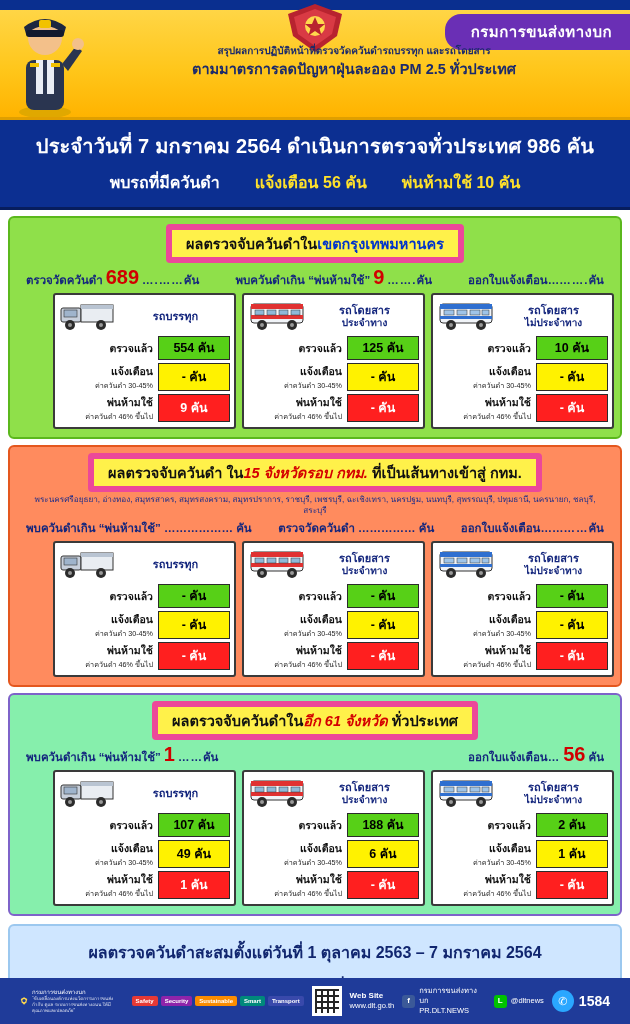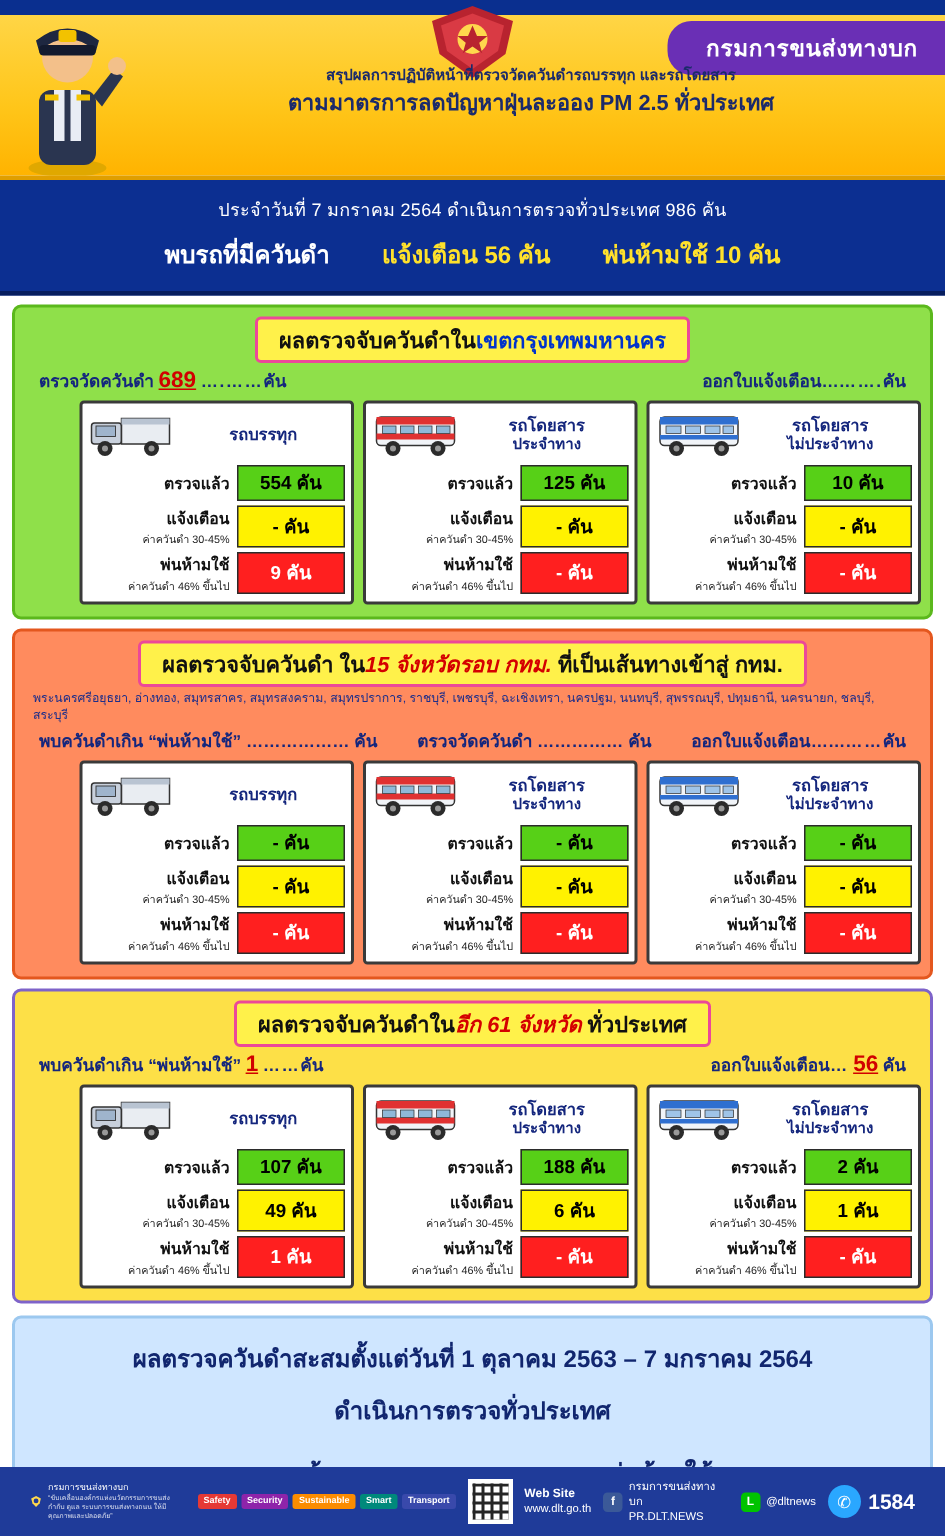--- a/index.html
+++ b/index.html
@@ -51,61 +51,62 @@
   .hdr-title .l2 { font-size: 14.5px; display: block; }
 
   
   .daily {
     background: #0c2f91;
     color: #ffffff;
     padding: 10px 8px 12px;
     text-align: center;
     border-bottom: 3px solid #071d5e;
   }
-  .daily .row1 { font-size: 12px; font-weight: normal; letter-spacing: .2px; }
+  .daily .row1 { font-size: 20px; font-weight: bold; letter-spacing: .2px; }
   .daily .row2 { font-size: 16px; font-weight: bold; margin-top: 8px; }
   .daily .yellow { color: #ffe12b; }
 
   
   .section { margin: 6px 8px; border-radius: 6px; padding: 6px 6px 8px; }
   .sec-bkk { background: #8fe04a; border: 2px solid #5bb81c; }
   .sec-prov15 { background: #ff8b5e; border: 2px solid #e4571e; }
-  .sec-prov61 { background: #fde047; border: 2px solid #7e63c9; }
+  .sec-prov61 { background: #86efac; border: 2px solid #7e63c9; }
 
   .sec-title-wrap { text-align: center; }
   .sec-title {
     display: inline-block;
     background: #fff14a;
-    border: 2px solid #ec4899;
+    border: 6px solid #ec4899;
     border-radius: 4px;
     padding: 2px 14px;
     font-size: 14.5px; font-weight: bold;
     color: #111;
   }
   .sec-title .hl-red { color: #d40000; font-style: italic; }
   .sec-title .hl-blue { color: #0033cc; }
 
   .sec-sub {
+    text-align: center;
     font-size: 8.2px;
     color: #1c2d8a;
     margin-top: 3px;
     padding: 0 6px;
     line-height: 1.3;
   }
 
   .sec-stats {
     display: flex;
     justify-content: space-between;
     align-items: baseline;
     font-size: 11.5px;
     font-weight: bold;
     color: #14267d;
     padding: 3px 10px 4px;
   }
-  .sec-stats .num { color: #d10000; font-size: 15px; padding: 0 3px; text-decoration: underline; }
+  .sec-stats .num { color: #d10000; font-size: 20px; padding: 0 3px; }
   .sec-stats .dots { color: #14267d; letter-spacing: 1px; }
 
   
   .cards { display: flex; gap: 6px; padding-left: 37px; }
   .card {
     flex: 1;
     background: #ffffff;
     border: 2px solid #3a3a3a;
     border-radius: 3px;
     padding: 4px 4px 5px;
@@ -262,20 +263,21 @@
   </div>
 
   <div class="section sec-bkk">
     <div class="sec-title-wrap">
       <span class="sec-title">
         <span>ผลตรวจจับควันดำใน</span><span class="hl-blue">เขตกรุงเทพมหานคร</span>
       </span>
     </div>
     <div class="sec-stats">
       <span><span>ตรวจวัดควันดำ</span><span class="num">689</span><span class="dots">….……</span><span>คัน</span></span>
+      <span><span>พบควันดำเกิน “พ่นห้ามใช้”</span><span class="num">9</span><span class="dots">…….</span><span>คัน</span></span>
       <span><span>ออกใบแจ้งเตือน…</span><span class="dots">…….</span><span>คัน</span></span>
     </div>
     <div class="cards">
 
       <div class="card">
         <div class="card-top">
           <svg class="veh" viewBox="0 0 58 32">
             <rect x="2" y="8" width="20" height="14" rx="2" fill="#c8d0dc" stroke="#333"></rect>
             <rect x="5" y="10" width="13" height="7" fill="#9fb4cc" stroke="#333" stroke-width=".6"></rect>
             <rect x="22" y="5" width="32" height="17" fill="#e9edf2" stroke="#333"></rect>

